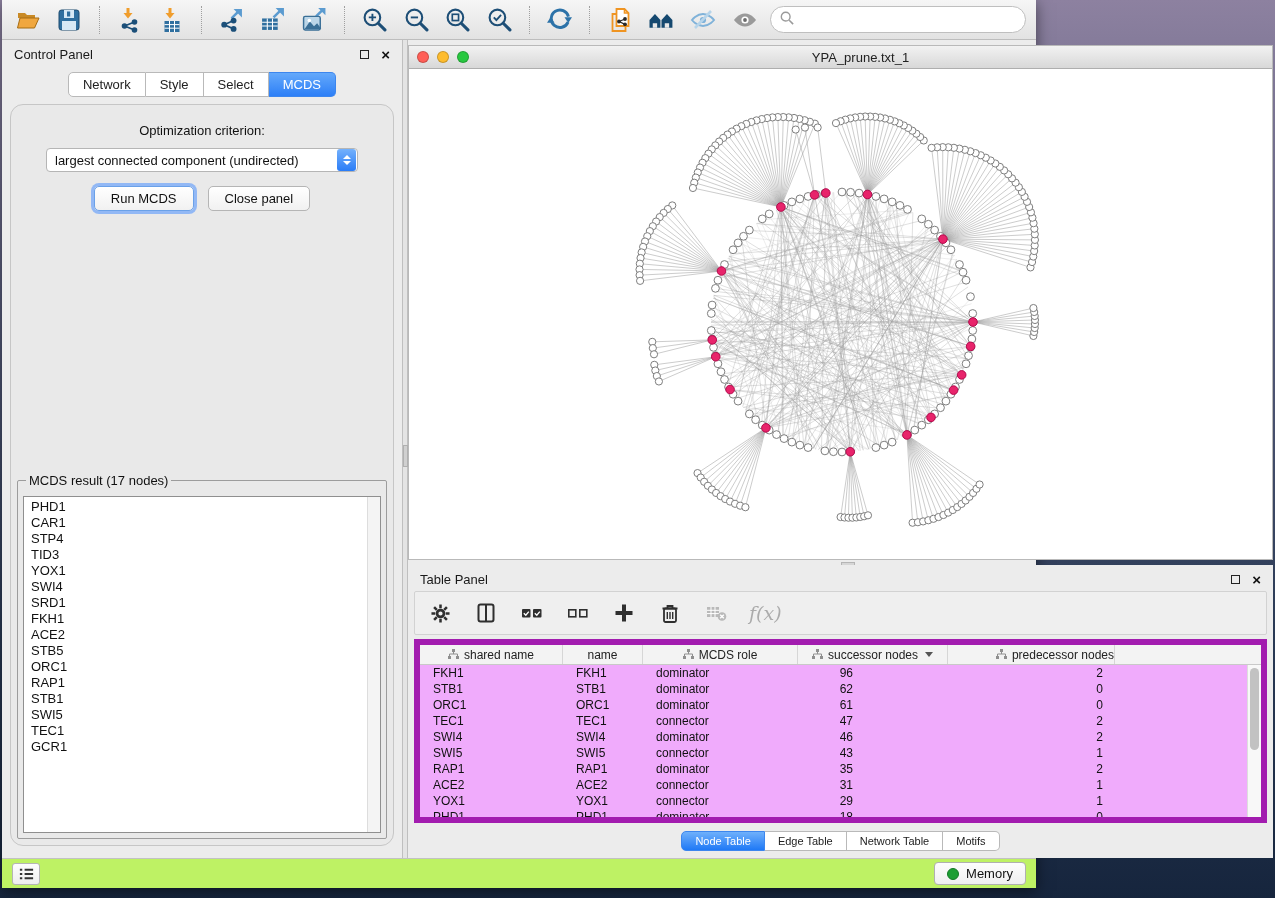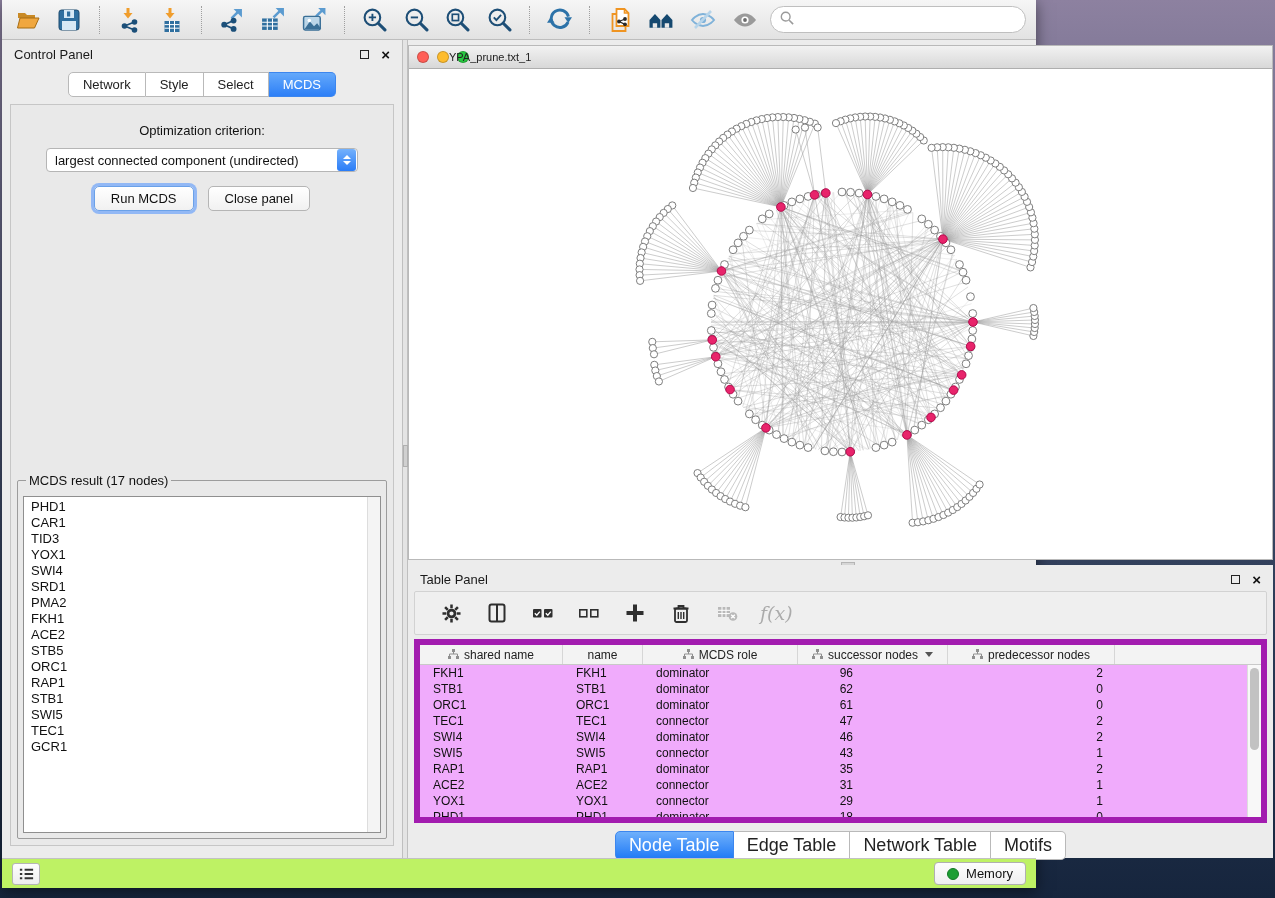--- a/index.html
+++ b/index.html
@@ -35,21 +35,21 @@
   .cp-tabs { display:flex; justify-content:center; margin-top:4px; }
   .cp-tab {
     font-size:13px; padding:4px 14px; background:#fff; border:1px solid #b9b9b9; border-left:none;
     color:#222;
   }
   .cp-tab:first-child { border-left:1px solid #b9b9b9; border-radius:5px 0 0 5px; }
   .cp-tab:last-child { border-radius:0 5px 5px 0; }
   .cp-tab.active { background:linear-gradient(#64a9fb,#2d7ff7); color:#fff; border-color:#3c86ee; }
   .cp-content {
     position:absolute; left:8px; right:8px; top:64px; bottom:12px;
-    background:#e9e9e9; border:1px solid #c6c6c6; border-radius:0;
+    background:#e9e9e9; border:1px solid #c6c6c6; border-radius:13px;
   }
   .opt-label { text-align:center; font-size:13px; margin-top:18px; color:#111; }
   .combo {
     margin:10px auto 0; width:312px; height:24px; background:#fff; border:1px solid #b5b5b5;
     border-radius:4px; display:flex; align-items:center;justify-content:center;
   }
   .combo-text { flex:1; font-size:13px; padding:0 8px; color:#111; white-space:nowrap; }
   .combo-step {
     width:19px; height:22px; margin-right:1px; border-radius:3px;
     background:linear-gradient(#74b1fc,#2a7cf7); display:flex; flex-direction:column; align-items:center; justify-content:center; gap:2px;
@@ -82,50 +82,50 @@
   .network-panel {
     position:absolute; left:406px; top:45px; width:865px; height:515px;
     background:#fff; border:1px solid #b9b9b9;
   }
   .net-titlebar {
     height:23px; background:linear-gradient(#f2f2f2,#d8d8d8); border-bottom:1px solid #aeaeae;
     display:flex; align-items:center; padding:0 8px; position:relative;
   }
   .traffic { display:flex; gap:8px; }
   .light { width:12px; height:12px; border-radius:50%; border:.5px solid rgba(0,0,0,.2); }
-  .net-title { position:absolute; left:0; right:0; text-align:left; font-size:11px; color:#222;margin-left:40px; }
+  .net-title { position:absolute; left:0; right:0; text-align:center; font-size:13px; color:#222;margin-left:40px; }
   .net-canvas { position:absolute; left:0; top:23px; width:863px; height:490px; background:#fff; }
   
   .table-panel { position:absolute; left:406px; top:565px; width:865px; height:293px; background:#ececec; }
   .tp-toolbar {
     position:absolute; left:6px; right:6px; top:26px; height:44px;
     background:#efefef; border:1px solid #d2d2d2; border-radius:2px;
-    display:flex; align-items:center; padding:0 23px; gap:20px;
+    display:flex; align-items:center; padding:0 12px; gap:20px;
   }
   .tp-btn { display:flex; align-items:center; justify-content:center; width:26px; height:28px; }
   .fx { font:italic 19px "DejaVu Serif",serif; color:#ababab; }
   .tp-table {
     position:absolute; left:6px; right:6px; top:74px; height:184px; background:#f0abfc; border:6px solid #a21caf;
   }
   .thead { display:flex; height:20px; background:#f3f3f3; border-bottom:1px solid #c9c9c9; font-size:12px; color:#222; }
   .th { display:flex; align-items:center; justify-content:center; gap:5px; border-right:1px solid #d6d6d6; }
-  .c0 { width:143px; } .c1 { width:80px; } .c2 { width:155px; } .c3 { width:150px; } .c4 { width:167px; }
+  .c0 { width:143px; } .c1 { width:80px; } .c2 { width:155px; } .c3 { width:150px; } .c4 { width:167px;justify-content:flex-end; }
   .cfill { flex:1; border-right:none !important; }
   .sort-caret { width:0; height:0; border-left:4px solid transparent; border-right:4px solid transparent; border-top:5px solid #555; margin-left:2px; }
   .tbody { position:absolute; left:0; right:14px; top:20px; bottom:0; overflow:hidden; }
   .trow { display:flex; height:16px; font-size:12px; color:#111; align-items:center; }
   .td { padding:0 6px; white-space:nowrap; }
   .td.num3 { text-align:right; padding-right:95px; }
   .td.num4 { text-align:right; padding-right:12px; }
   .td.left { padding-left:13px; }
   .tsb { position:absolute; right:0; top:20px; bottom:0; width:14px; background:#f8f8f8; border-left:1px solid #ddd; }
   .tsb-thumb { position:absolute; left:2px; top:3px; width:9px; height:82px; background:#c2c2c2; border-radius:5px; }
   .tp-tabs { position:absolute; left:0; right:0; top:266px; display:flex; justify-content:center; }
   .tp-tab {
-    font-size:18px; padding:3px 13px; background:#fff; border:1px solid #b9b9b9; border-left:none; color:#222;
+    font-size:11px; padding:3px 13px; background:#fff; border:1px solid #b9b9b9; border-left:none; color:#222;
   }
   .tp-tab:first-child { border-left:1px solid #b9b9b9; border-radius:5px 0 0 5px; }
   .tp-tab:last-child { border-radius:0 5px 5px 0; }
   .tp-tab.active { background:linear-gradient(#6fb0fb,#1f79f6); color:#fff; border-color:#3c86ee; }
   
   .status-bar {
     position:absolute; left:0; bottom:0; width:100%; height:30px; background:#bef264;
     border-top:1px solid #c2c2c2; display:flex; align-items:center; padding:0 10px;
   }
   .list-btn { width:28px; height:22px; border:1px solid #b5b5b5; border-radius:3px; background:linear-gradient(#fdfdfd,#eee); display:flex; align-items:center; justify-content:center; }
@@ -306,25 +306,25 @@
       <div class="btn-row">
         <button class="mac-btn focused">Run MCDS</button>
         <button class="mac-btn">Close panel</button>
       </div>
       <fieldset class="result-fieldset">
         <legend>MCDS result (17 nodes)</legend>
         <div class="result-list">
           <div class="list-sb"></div>
         <div class="item">PHD1</div>
             <div class="item">CAR1</div>
+            <div class="item">STP4</div>
             <div class="item">TID3</div>
             <div class="item">YOX1</div>
             <div class="item">SWI4</div>
             <div class="item">SRD1</div>
-            <div class="item">PMA2</div>
             <div class="item">FKH1</div>
             <div class="item">ACE2</div>
             <div class="item">STB5</div>
             <div class="item">ORC1</div>
             <div class="item">RAP1</div>
             <div class="item">STB1</div>
             <div class="item">SWI5</div>
             <div class="item">TEC1</div>
             <div class="item">GCR1</div>
           </div>

